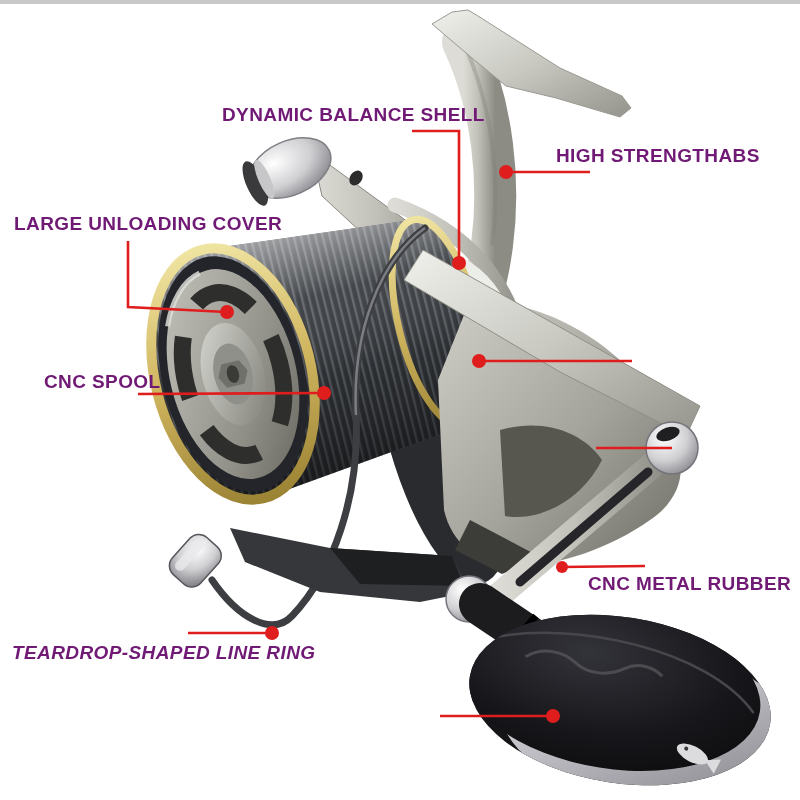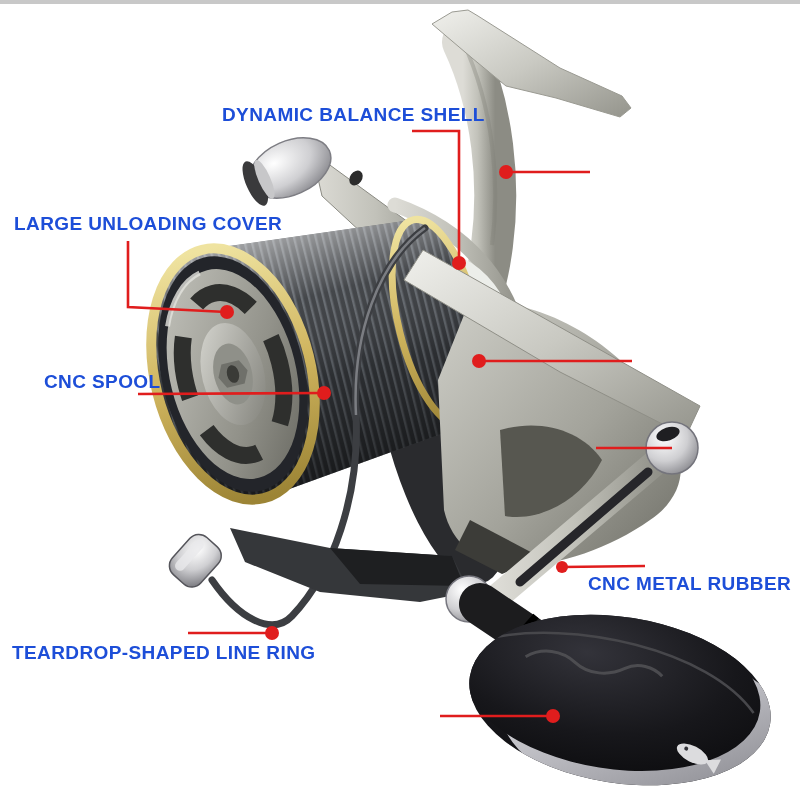--- a/index.html
+++ b/index.html
@@ -5,21 +5,21 @@
   html,body{margin:0;padding:0;background:#ffffff;}
   #stage{
     position:relative;width:800px;height:800px;overflow:hidden;
     background:#ffffff;
     font-family:"Liberation Sans","DejaVu Sans",sans-serif;
   }
   #topstrip{position:absolute;left:0;top:0;width:800px;height:4px;background:#c8c8c8;}
   svg{position:absolute;left:0;top:0;}
   .label{
     position:absolute;
-    color:#1d4ed8;
+    color:#701a75;
     font-weight:700;
     font-size:19px;
     letter-spacing:.4px;
     white-space:nowrap;
     line-height:1.1;
   }
 </style>
 </head>
 <body>
 
@@ -191,19 +191,20 @@
       <circle cx="227" cy="312" r="7"></circle>
       <circle cx="479" cy="361" r="7"></circle>
       <circle cx="324" cy="393" r="7"></circle>
       <circle cx="562" cy="567" r="6"></circle>
       <circle cx="272" cy="633" r="7"></circle>
       <circle cx="553" cy="716" r="7"></circle>
     </g>
   </svg>
 
   <div class="label" style="left:222px;top:105px;">DYNAMIC BALANCE SHELL</div>
+  <div class="label" style="left:556px;top:146px;">HIGH STRENGTHABS</div>
   <div class="label" style="left:14px;top:214px;">LARGE UNLOADING COVER</div>
   <div class="label" style="left:44px;top:372px;">CNC SPOOL</div>
   <div class="label" style="left:588px;top:574px;">CNC METAL RUBBER</div>
-  <div class="label" style="left:12px;top:643px;">TEARDROP-SHAPED LINE RING</div>
+  <div class="label" style="left:12px;top:643px;font-style:italic;">TEARDROP-SHAPED LINE RING</div>
 
   <div id="topstrip"></div>
 </div>
 
 </body></html>

